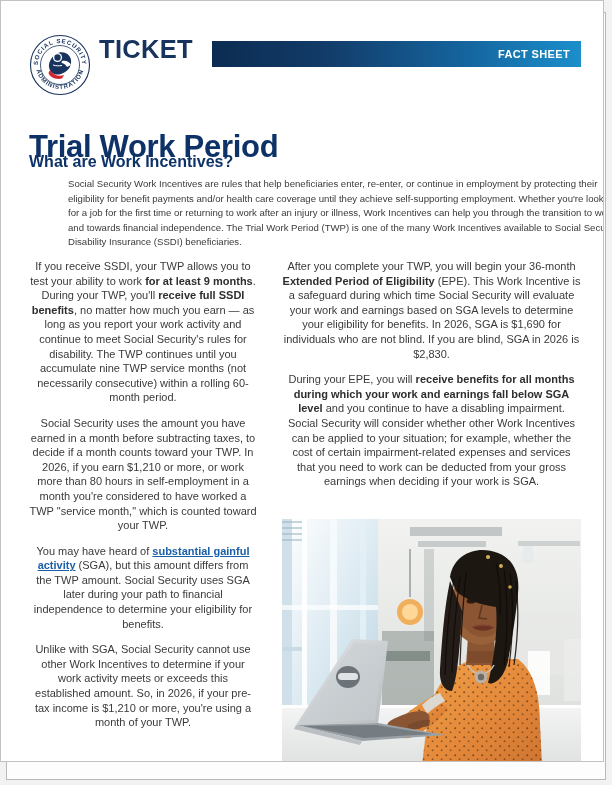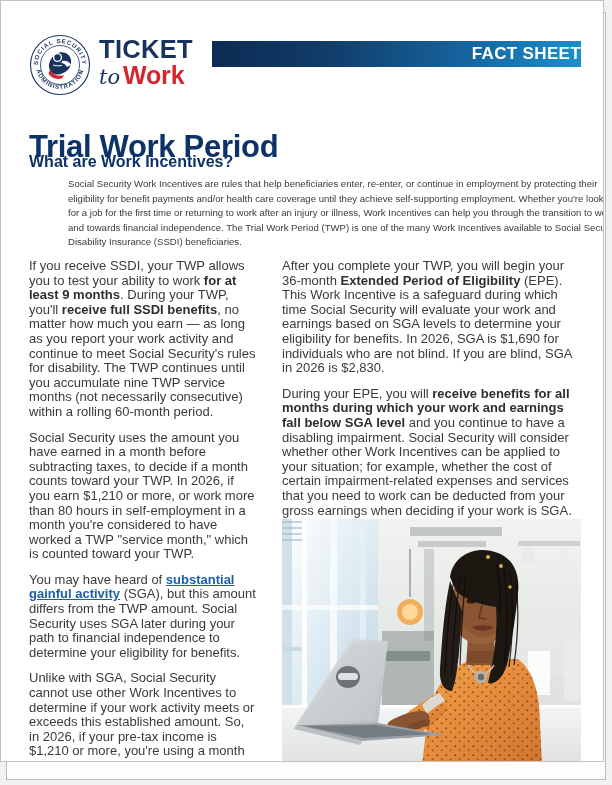--- a/index.html
+++ b/index.html
@@ -106,23 +106,24 @@
     top: 10px;
     width: 369px;
     height: 26px;
     background: linear-gradient(to right, #0b2c52 0%, #123b68 30%, #1566a0 70%, #1b8fcb 100%);
     display: flex;
     align-items: center;
     justify-content: flex-end;
   }
   .fact-banner-label {
     color: #ffffff;
-    font-size: 17px;
+    font-size: 11px;
     font-weight: bold;
     letter-spacing: 0.35px;
+    padding-right: 11px;
   }
 
   
   .doc-title {
     position: absolute;
     left: 0px;
     top: 106px;
     font-size: 31px;
     font-weight: bold;
     color: #0d3268;
@@ -161,24 +162,25 @@
 
   .col-head {
     font-size: 13.5px;
     font-weight: bold;
     color: #0d3268;
     line-height: 17.5px;
     margin-bottom: 9px;
   }
 
   .para {
-    font-size: 13px;
+    font-size: 11px;
     line-height: 14.6px;
     color: #3a3a3a;
     margin-bottom: 11px;
+    text-align: center;
   }
   .para:last-child { margin-bottom: 0; }
   .para b { font-weight: bold; color: #2e2e2e; }
   .para a {
     color: #1a5fa8;
     font-weight: bold;
   }
 
   
   .photo {
@@ -225,23 +227,20 @@
               <textPath href="#arcTop" startOffset="50%" text-anchor="middle">SOCIAL SECURITY</textPath>
             </text>
             <text font-family="Liberation Sans, sans-serif" font-size="6.1" font-weight="bold" fill="#18335e" letter-spacing="0.9">
               <textPath href="#arcBot" startOffset="50%" text-anchor="middle">ADMINISTRATION</textPath>
             </text>
           </svg>
         </div>
 
         <div class="logo-type">
           <div class="logo-ticket">TICKET</div>
-          <div class="logo-line2">
-            <span class="logo-to">to</span><span class="logo-work">Work</span>
-          </div>
         </div>
 
         <div class="fact-banner">
           <span class="fact-banner-label">FACT SHEET</span>
         </div>
       </div>
 
       <div class="doc-title">Trial Work Period</div>
 
       <div class="intro-head">What are Work Incentives?</div>

